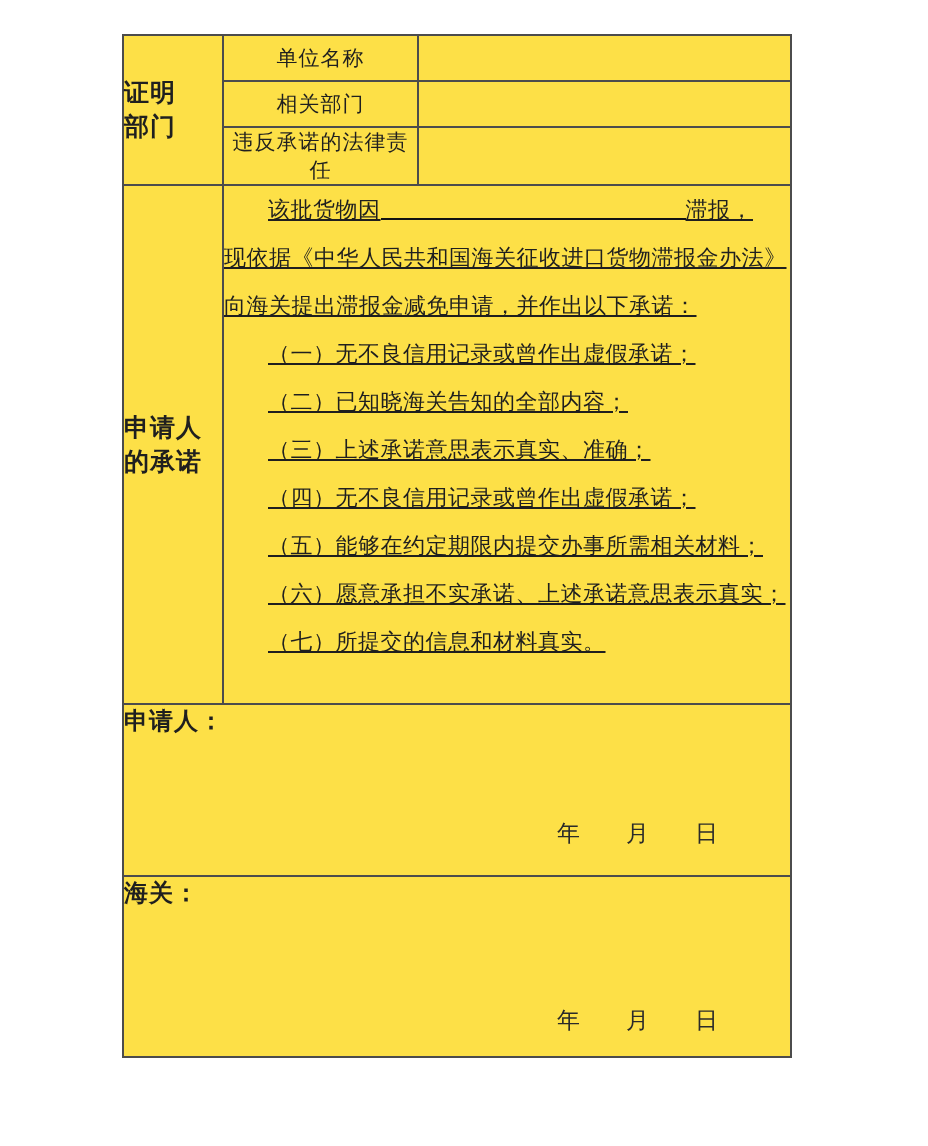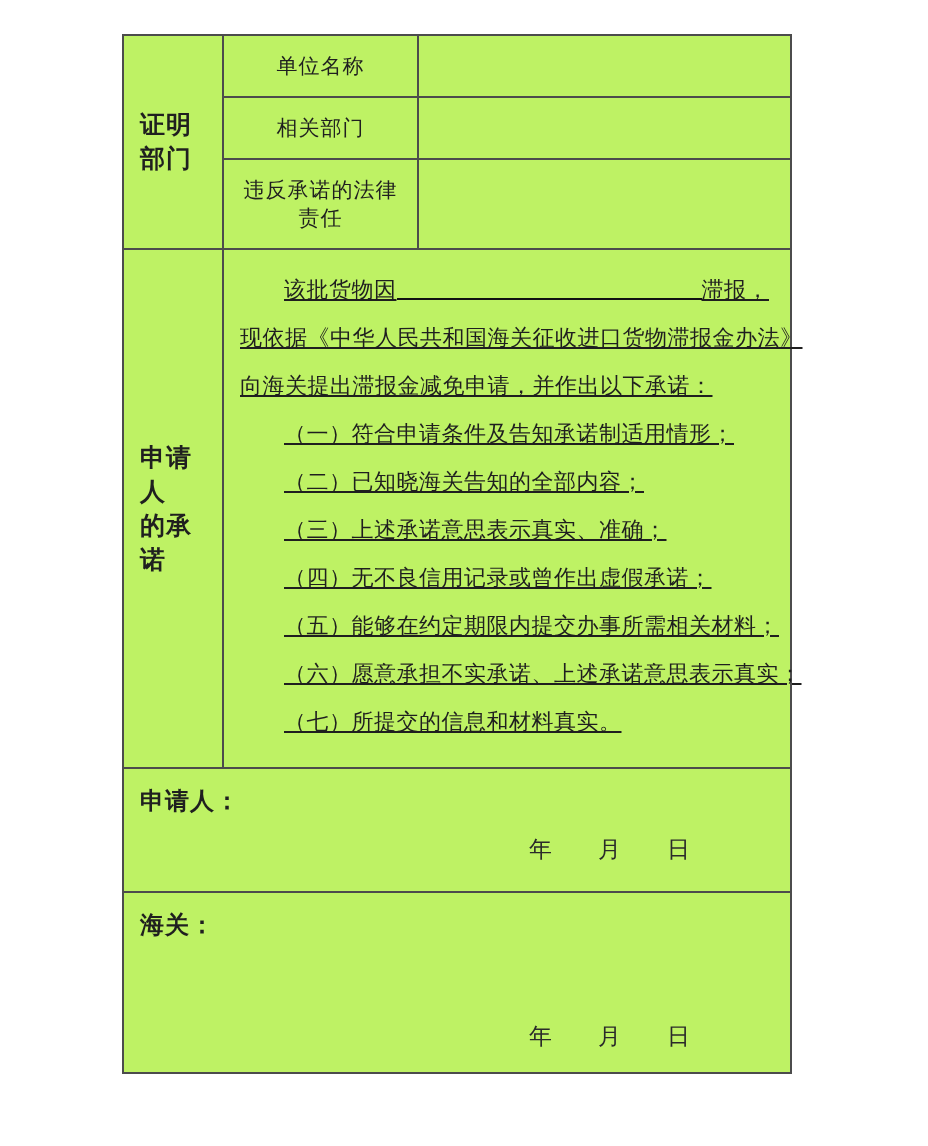--- a/index.html
+++ b/index.html
@@ -18,22 +18,22 @@
     overflow: hidden;
   }
   table.form {
     border-collapse: collapse;
     table-layout: fixed;
     width: 668px;
     margin: 34px 0 0 122px;
   }
   table.form td {
     border: 2px solid #4c4c4c;
-    padding: 16px;
-    background: #bef264;
+    padding: 0;
+    background: #fde047;
   }
   
   col.c1 { width: 100px; }
   col.c2 { width: 195px; }
   col.c3 { width: 373px; }
 
   
   tr.hrow { height: 46px; }
   td.rowhead {
     text-align: left;
@@ -67,35 +67,35 @@
   }
   .cline.indent { text-indent: 2em; }
   .blank-underline {
     display: inline-block;
     width: 305px;
     border-bottom: 2px solid #121212;
     transform: translateY(3px);
   }
 
   
-  tr.signrow-applicant { height: 124px; }
+  tr.signrow-applicant { height: 172px; }
   tr.signrow-customs  { height: 181px; margin-top: 41px; }
   td.signcell {
     position: relative;
     vertical-align: top;
     padding: 16px 0 0 12px;
   }
   .sign-label {
     font-weight: bold;
     font-size: 24px;
     letter-spacing: 1px;
   }
   .sign-date {
     position: absolute;
-    right: 100px;
+    right: 72px;
     font-size: 23px;
     white-space: pre;
     color: #2a2a2a;
   }
   .signrow-applicant .sign-date { bottom: 26px; }
   .signrow-customs  .sign-date { bottom: 20px; }
 </style>
 </head>
 <body>
 
@@ -125,21 +125,21 @@
 
     <tr class="commitrow">
       <td class="rowhead">申请人
 的承诺</td>
       <td class="commitcell" colspan="2">
         <div class="cline indent">
           <span>该批货物因</span><span class="blank-underline"></span><span>滞报，</span>
         </div>
         <div class="cline">现依据《中华人民共和国海关征收进口货物滞报金办法》</div>
         <div class="cline">向海关提出滞报金减免申请，并作出以下承诺：</div>
-        <div class="cline indent">（一）符合申请条件及告知承诺制适用情形；</div>
+        <div class="cline indent">（一）无不良信用记录或曾作出虚假承诺；</div>
         <div class="cline indent">（二）已知晓海关告知的全部内容；</div>
         <div class="cline indent">（三）上述承诺意思表示真实、准确；</div>
         <div class="cline indent">（四）无不良信用记录或曾作出虚假承诺；</div>
         <div class="cline indent">（五）能够在约定期限内提交办事所需相关材料；</div>
         <div class="cline indent">（六）愿意承担不实承诺、上述承诺意思表示真实；</div>
         <div class="cline indent">（七）所提交的信息和材料真实。</div>
       </td>
     </tr>
 
     <tr class="signrow-applicant">

